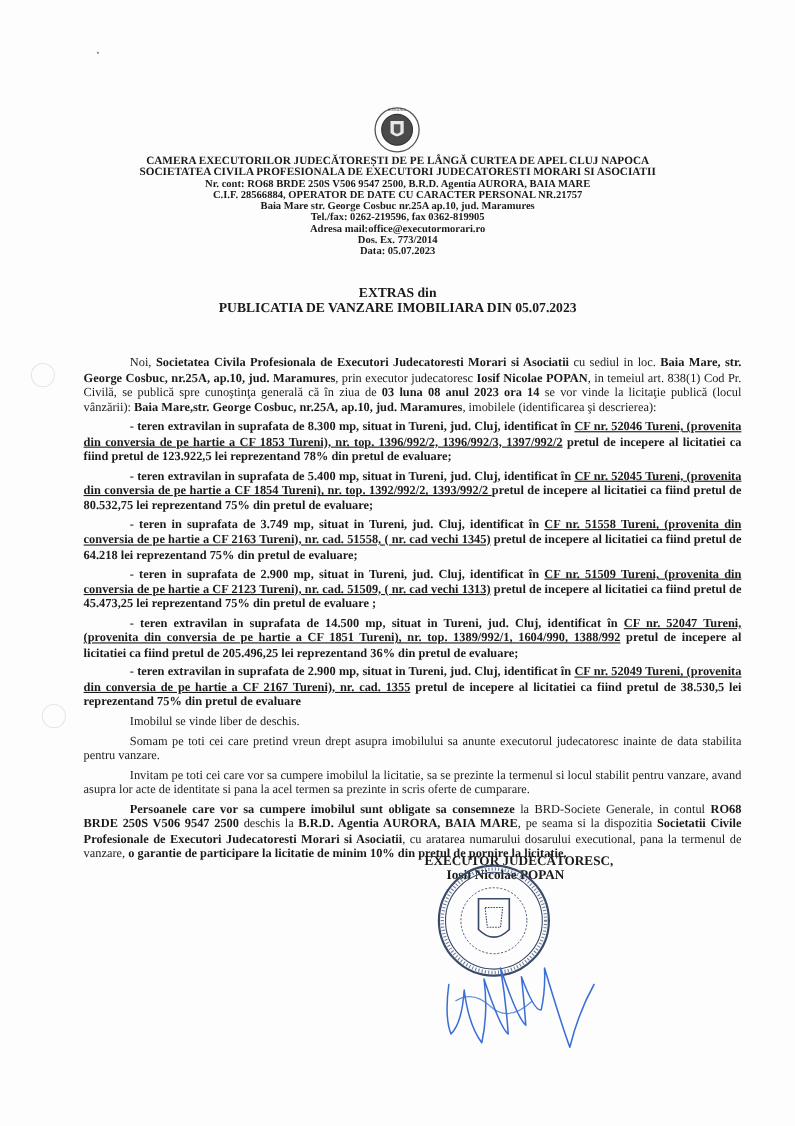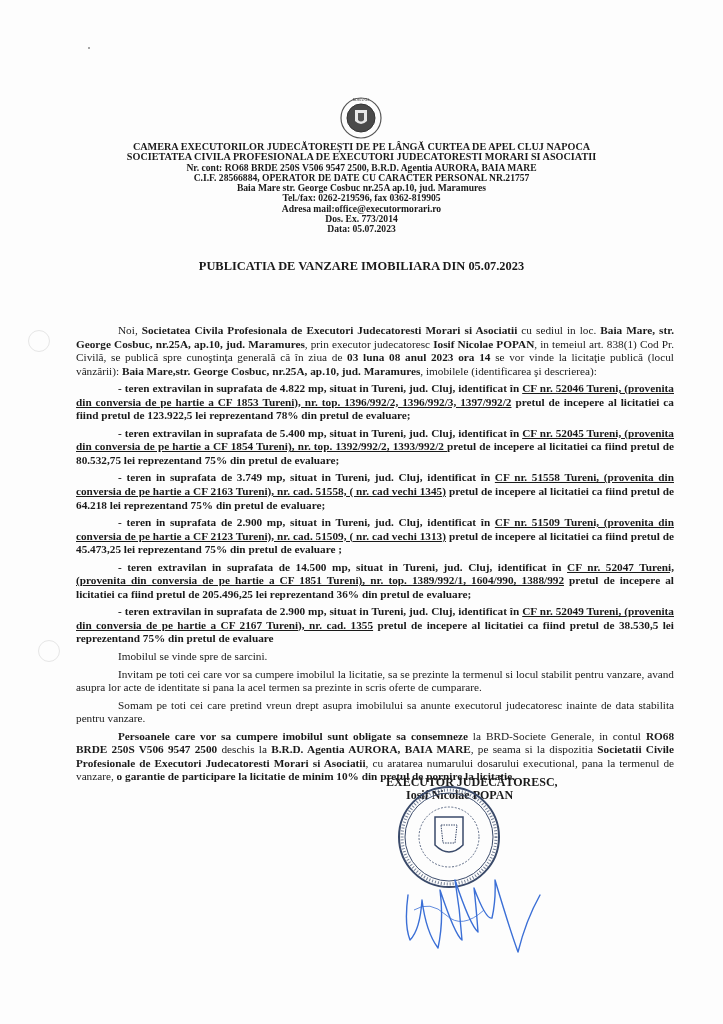--- a/index.html
+++ b/index.html
@@ -45,36 +45,37 @@
     <div class="meta">Nr. cont: RO68 BRDE 250S V506 9547 2500, B.R.D. Agentia AURORA, BAIA MARE</div>
     <div class="meta">C.I.F.  28566884, OPERATOR DE DATE CU CARACTER PERSONAL NR.21757</div>
     <div class="meta">Baia Mare str. George Cosbuc nr.25A ap.10, jud. Maramures</div>
     <div class="meta">Tel./fax: 0262-219596,  fax 0362-819905</div>
     <div class="meta">Adresa mail:office@executormorari.ro</div>
     <div class="meta">Dos. Ex. 773/2014</div>
     <div class="meta">Data: 05.07.2023</div>
   </div>
 
   <div class="title">
+    <div>EXTRAS din</div>
     <div>PUBLICATIA DE VANZARE IMOBILIARA DIN 05.07.2023</div>
   </div>
 
   <div class="body">
     <p><span>Noi, </span><span class="b">Societatea Civila Profesionala de Executori Judecatoresti Morari si Asociatii</span><span> cu sediul in loc. </span><span class="b">Baia Mare, str. George Cosbuc, nr.25A, ap.10, jud. Maramures</span><span>, prin executor judecatoresc </span><span class="b">Iosif Nicolae POPAN</span><span>, in temeiul art. 838(1) Cod Pr. Civilă, se publică spre cunoştinţa generală că în ziua de </span><span class="b">03 luna 08 anul 2023 ora 14</span><span> se vor vinde la licitaţie publică (locul vânzării): </span><span class="b">Baia Mare,str. George Cosbuc, nr.25A, ap.10, jud. Maramures</span><span>, imobilele (identificarea şi descrierea):</span></p>
 
-    <p class="b"><span>- teren extravilan  in suprafata de 4.822 mp, situat in Tureni, jud. Cluj, identificat în </span><span class="u">CF nr. 52046 Tureni, (provenita din conversia de pe hartie a CF 1853 Tureni), nr. top. 1396/992/2, 1396/992/3, 1397/992/2</span><span> pretul de incepere al licitatiei ca fiind pretul de 123.922,5 lei reprezentand 78% din pretul de evaluare;</span></p>
+    <p class="b"><span>- teren extravilan  in suprafata de 8.300 mp, situat in Tureni, jud. Cluj, identificat în </span><span class="u">CF nr. 52046 Tureni, (provenita din conversia de pe hartie a CF 1853 Tureni), nr. top. 1396/992/2, 1396/992/3, 1397/992/2</span><span> pretul de incepere al licitatiei ca fiind pretul de 123.922,5 lei reprezentand 78% din pretul de evaluare;</span></p>
     <p class="b"><span>- teren extravilan  in suprafata de 5.400 mp, situat in Tureni,  jud. Cluj, identificat în </span><span class="u">CF nr. 52045 Tureni, (provenita din conversia de pe hartie a CF 1854 Tureni), nr. top. 1392/992/2, 1393/992/2 </span><span>pretul de incepere al licitatiei ca fiind pretul de 80.532,75 lei reprezentand 75% din pretul de evaluare;</span></p>
     <p class="b"><span>-  teren  in suprafata de 3.749 mp, situat in Tureni,  jud. Cluj, identificat în </span><span class="u">CF nr. 51558 Tureni, (provenita din conversia de pe hartie a CF 2163 Tureni), nr. cad. 51558, ( nr. cad vechi 1345)</span><span>  pretul de incepere al licitatiei ca fiind pretul de 64.218 lei reprezentand 75% din pretul de evaluare;</span></p>
     <p class="b"><span>-  teren  in suprafata de 2.900 mp, situat in Tureni,  jud. Cluj, identificat în </span><span class="u">CF nr. 51509 Tureni, (provenita din conversia de pe hartie a CF 2123 Tureni), nr. cad. 51509, ( nr. cad vechi 1313)</span><span>  pretul de incepere al licitatiei ca fiind pretul de 45.473,25 lei reprezentand 75% din pretul de evaluare ;</span></p>
     <p class="b"><span>- teren extravilan  in suprafata de 14.500 mp, situat in Tureni,  jud. Cluj, identificat în </span><span class="u">CF nr. 52047 Tureni, (provenita din conversia de pe hartie a CF 1851 Tureni), nr. top. 1389/992/1, 1604/990, 1388/992</span><span> pretul de incepere al licitatiei ca fiind pretul de 205.496,25 lei reprezentand 36% din pretul de evaluare;</span></p>
     <p class="b"><span>- teren extravilan in suprafata de 2.900 mp, situat in Tureni,  jud. Cluj, identificat în </span><span class="u">CF nr. 52049 Tureni, (provenita din conversia de pe hartie a CF 2167 Tureni), nr. cad. 1355</span><span> pretul de incepere al licitatiei ca fiind pretul de 38.530,5 lei reprezentand 75% din pretul de evaluare</span></p>
 
-    <p>Imobilul se vinde spre de sarcini.</p>
+    <p>Imobilul se vinde liber de deschis.</p>
+    <p>Somam pe toti cei care pretind vreun drept asupra imobilului sa anunte executorul judecatoresc inainte de data stabilita pentru vanzare.</p>
     <p>Invitam pe toti cei care vor sa cumpere imobilul la licitatie, sa se prezinte la termenul si locul stabilit pentru vanzare, avand asupra lor acte de identitate si pana la acel termen sa prezinte in scris oferte de cumparare.</p>
-    <p>Somam pe toti cei care pretind vreun drept asupra imobilului sa anunte executorul judecatoresc inainte de data stabilita pentru vanzare.</p>
     <p><span class="b">Persoanele care vor sa cumpere imobilul sunt obligate sa consemneze</span><span> la BRD-Societe Generale, in contul </span><span class="b">RO68 BRDE 250S V506 9547 2500</span><span>  deschis la </span><span class="b">B.R.D. Agentia AURORA, BAIA MARE</span><span>, pe seama si la dispozitia </span><span class="b">Societatii Civile Profesionale de Executori Judecatoresti Morari si Asociatii</span><span>, cu aratarea numarului dosarului executional, pana la termenul de vanzare, </span><span class="b">o garantie de participare la licitatie de minim 10% din pretul de pornire la licitatie.</span></p>
   </div>
 
   <span class="punch" style="left:28px;top:330px;"></span>
   <span class="punch" style="left:38px;top:640px;"></span>
 
   <div class="signature">
     <div>EXECUTOR JUDECĂTORESC,</div>
     <div class="name">Iosif Nicolae POPAN</div>
   </div>

